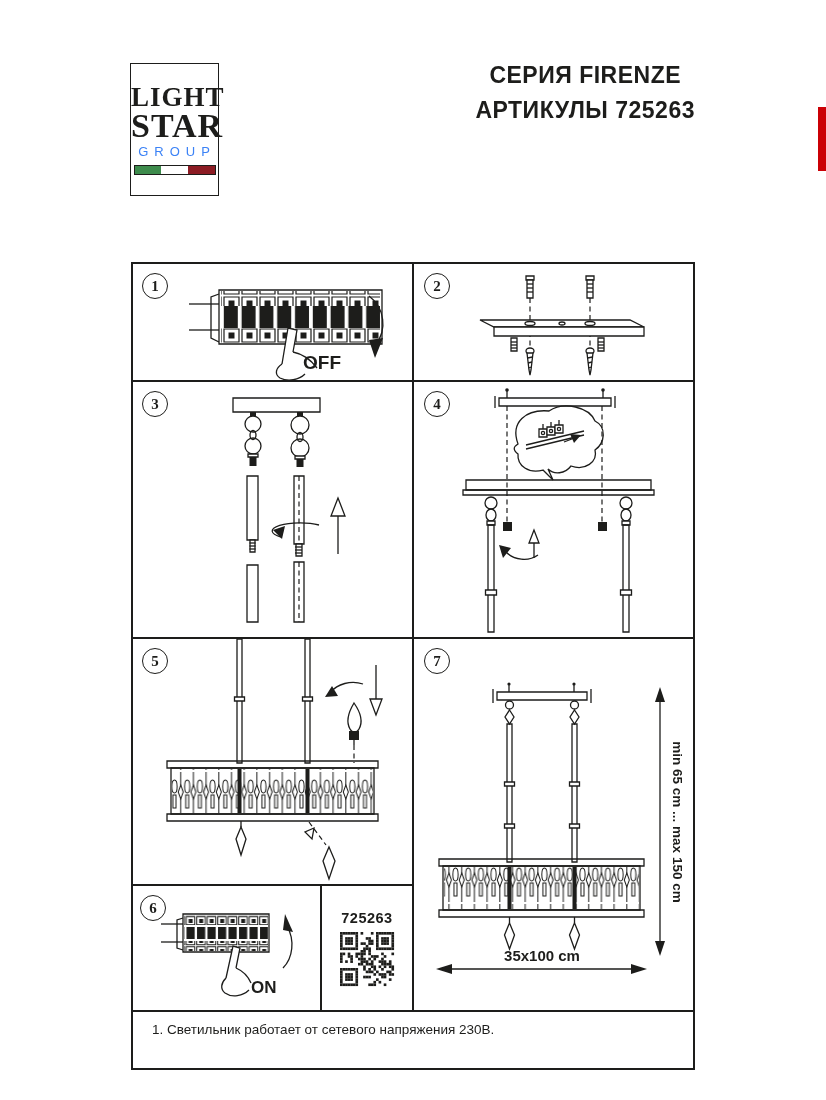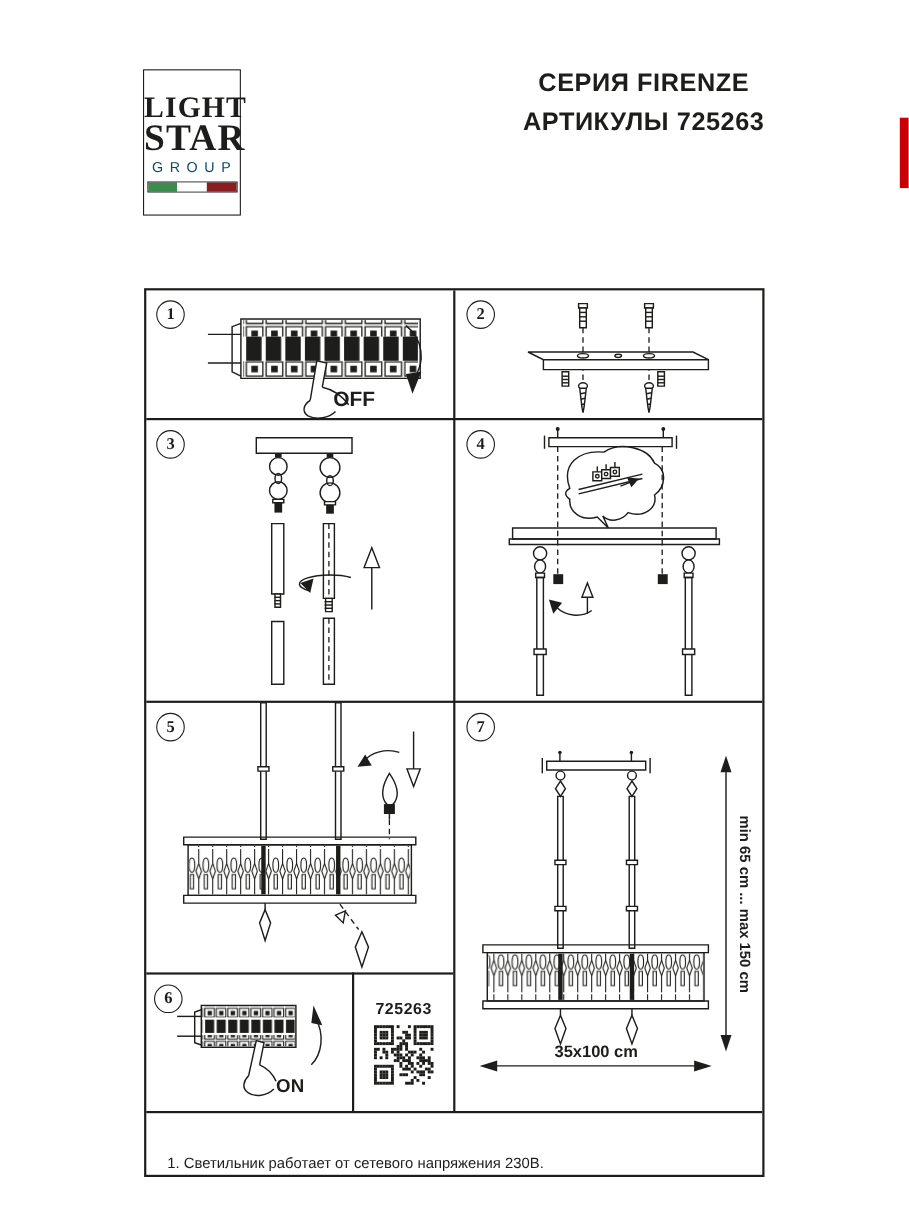--- a/index.html
+++ b/index.html
@@ -6,21 +6,21 @@
   body{width:826px;height:1100px;position:relative;overflow:hidden;
        font-family:"Liberation Sans",sans-serif;color:#1d1d1b;}
   .abs{position:absolute;}
   
   .logo-box{left:130px;top:63px;width:89px;height:133px;border:1px solid #1d1d1b;
             text-align:center;box-sizing:border-box;}
   .logo-l1{font-family:"Liberation Serif",serif;font-weight:bold;font-size:27px;
            letter-spacing:1px;margin-top:20px;line-height:26px;}
   .logo-l2{font-family:"Liberation Serif",serif;font-weight:bold;font-size:34px;
            letter-spacing:1px;line-height:32px;text-align:center;}
-  .logo-l3{font-size:13px;letter-spacing:6px;color:#0c4a6e;margin-top:3px;margin-left:5px;line-height:14px;}
+  .logo-l3{font-size:13px;letter-spacing:6px;color:#3b82f6;margin-top:3px;margin-left:5px;line-height:14px;}
   .logo-flag{margin:6px auto 0 auto;width:80px;height:8px;border:1px solid #1d1d1b;display:flex;}
   .logo-flag div{flex:1;}
   .hdr{right:131px;top:62px;text-align:center;}
   .hdr-series{font-size:23px;font-weight:bold;letter-spacing:.5px;line-height:26px;}
   .hdr-art{font-size:23px;font-weight:bold;letter-spacing:.5px;line-height:26px;margin-top:9px;}
   .hdr-instr{font-size:23px;font-weight:bold;letter-spacing:1.5px;line-height:27px;margin-top:23px;}
   .edge-bar{right:0;top:107px;width:8px;height:64px;}
   
   .grid{left:131px;top:262px;width:564px;height:808px;border:2px solid #1d1d1b;box-sizing:border-box;}
   .line{position:absolute;background:#1d1d1b;}
@@ -30,21 +30,21 @@
   svg{position:absolute;overflow:visible;}
   svg *{vector-effect:non-scaling-stroke;}
   .sk{stroke:#1d1d1b;stroke-width:1.3;fill:none;}
   .skf{stroke:#1d1d1b;stroke-width:1.3;fill:#ffffff;}
   .fill{fill:#1d1d1b;stroke:none;}
   .dash{stroke:#1d1d1b;stroke-width:1.2;fill:none;stroke-dasharray:5 3.5;}
   .svg-label{font-family:"Liberation Sans",sans-serif;font-weight:bold;fill:#1d1d1b;}
   .article-box{left:189px;top:622px;width:90px;height:104px;text-align:center;}
   .article-num{font-size:14.5px;font-weight:bold;letter-spacing:.5px;margin-top:24px;}
   
-  .footer{left:0;top:772px;width:560px;height:58px;padding:13px 0 0 19px;box-sizing:border-box;}
+  .footer{left:0;top:744px;width:560px;height:58px;padding:13px 0 0 19px;box-sizing:border-box;}
   .footer div{font-size:13.5px;line-height:18.5px;}
 </style>
 </head>
 <body>
 
 <svg width="0" height="0" style="position:absolute">
   <defs>
     <pattern id="bandpat" width="12.7" height="44" patternUnits="userSpaceOnUse">
       <line x1="9.6" y1="1" x2="9.6" y2="43" stroke="#1d1d1b" stroke-width="1"></line>
       <path d="M9.6,14 l2.5,7 l-2.5,7 l-2.5,-7 Z" fill="#fff" stroke="#1d1d1b" stroke-width="1"></path>

